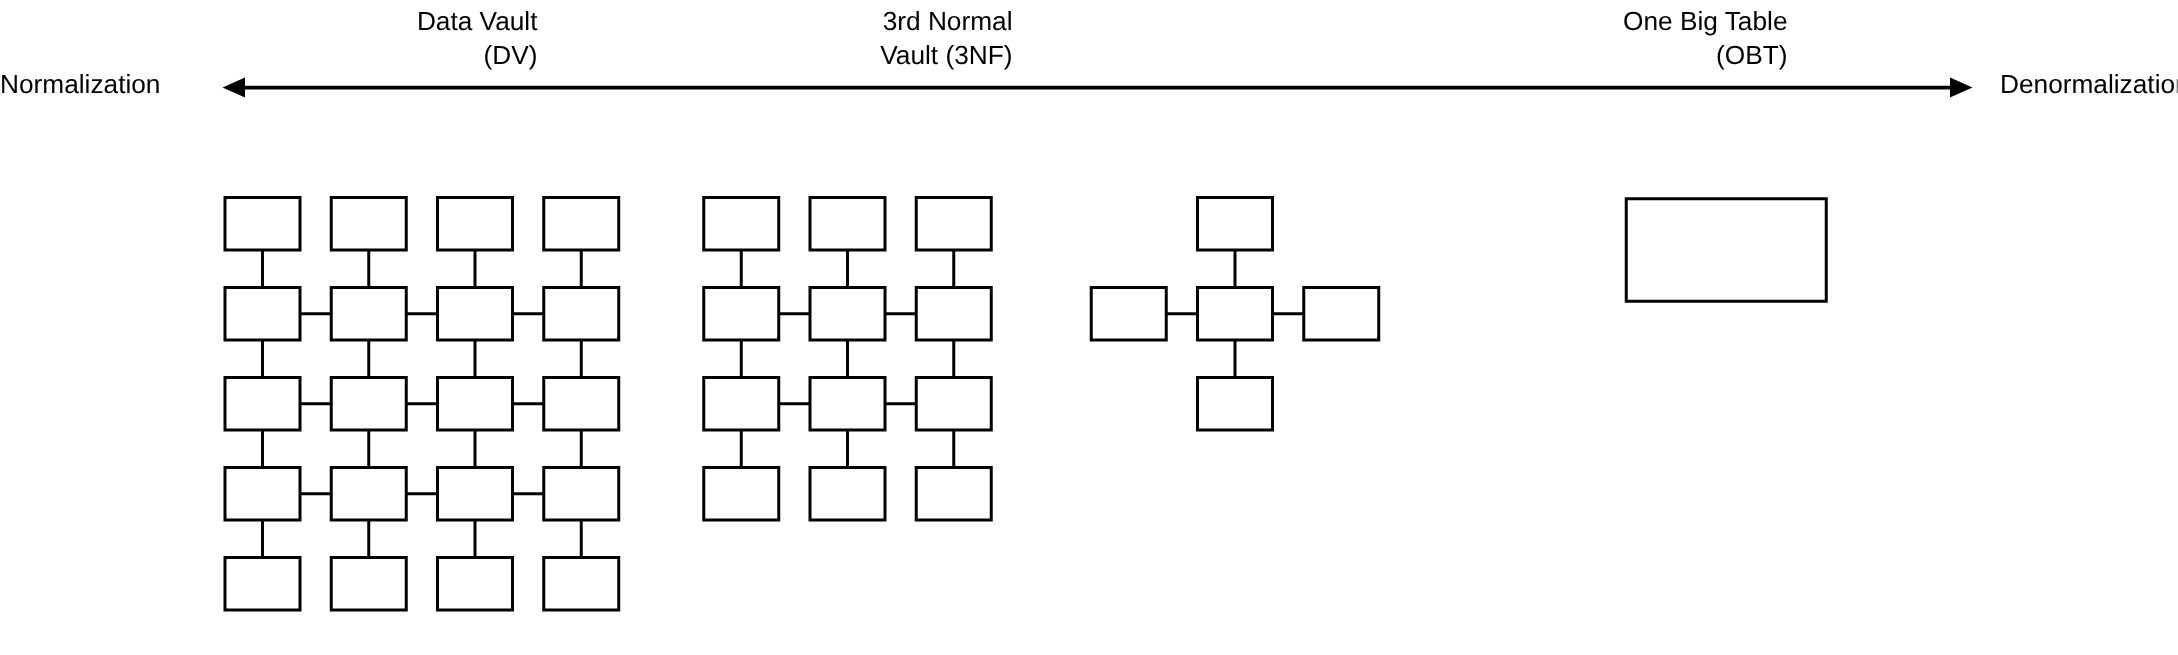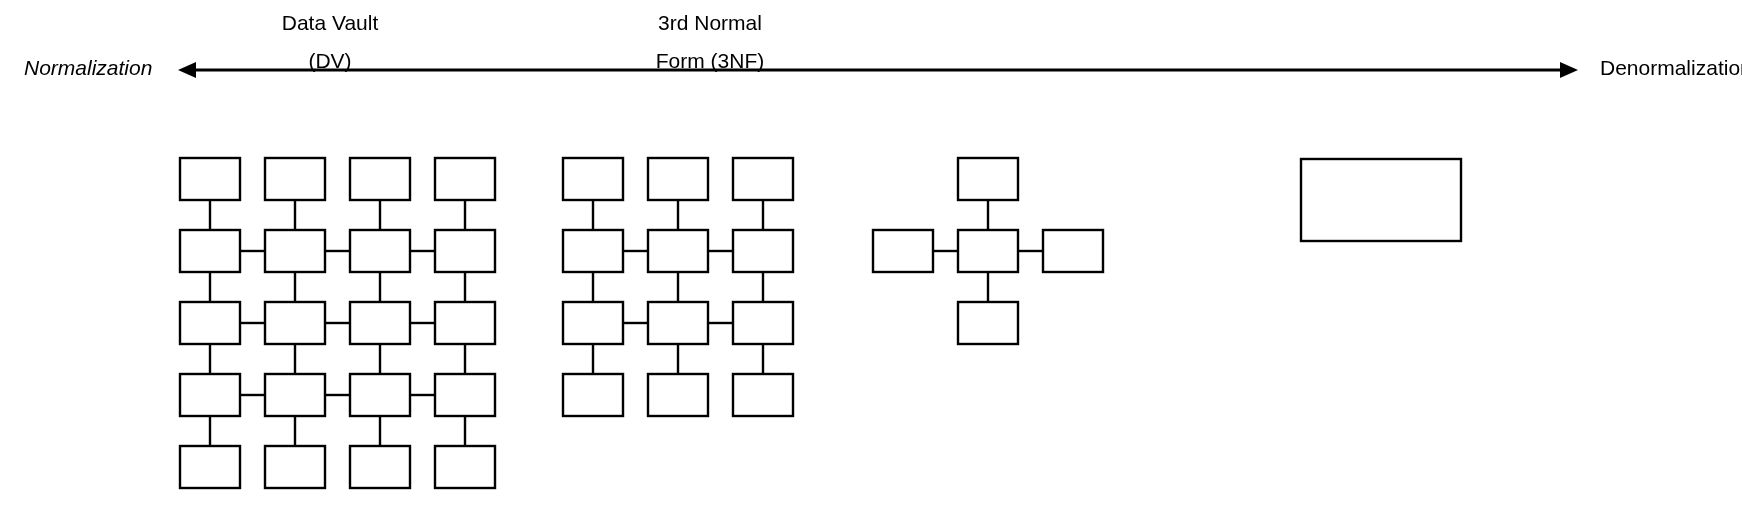--- a/index.html
+++ b/index.html
@@ -23,22 +23,22 @@
   .axis-end-label {
     position: absolute;
     font-size: 21px;
     line-height: 24px;
     color: #000000;
     white-space: nowrap;
   }
   .stage-label {
     position: absolute;
     font-size: 21px;
-    line-height: 38px;
-    text-align: center;
+    line-height: 27px;
+    text-align: right;
     color: #000000;
     white-space: pre-line;
   }
   svg.layer {
     position: absolute;
     left: 0;
     top: 0;
     width: 1742px;
     height: 524px;
     overflow: visible;
@@ -58,31 +58,33 @@
   }
   .arrow-head {
     fill: #000000;
   }
 </style>
 </head>
 <body>
 
 <div id="canvas">
 
-  <div class="axis-end-label" style="left:24px; top:56px;font-style:italic;">Normalization</div>
+  <div class="axis-end-label" style="left:0; top:56px;">Normalization</div>
 
   <div class="axis-end-label" style="left:1600px; top:56px;">Denormalization</div>
 
   <div class="stage-label" style="left:230px; top:4px; width:200px;">Data Vault
 (DV)</div>
 
   <div class="stage-label" style="left:610px; top:4px; width:200px;">3rd Normal
-Form (3NF)</div>
+Vault (3NF)</div>
 
 
+  <div class="stage-label" style="left:1230px; top:4px; width:200px;">One Big Table
+(OBT)</div>
 
   <svg class="layer" viewBox="0 0 1742 524">
     <g id="axis-group">
         <line x1="192" y1="70" x2="1564" y2="70" class="axis-line"></line>
         <polygon points="178,70 196,62 196,78" class="arrow-head"></polygon>
         <polygon points="1578,70 1560,62 1560,78" class="arrow-head"></polygon>
       </g>
     <g id="dv-group">
         <line x1="210" y1="200" x2="210" y2="230" class="link-line"></line>
         <line x1="210" y1="272" x2="210" y2="302" class="link-line"></line>

